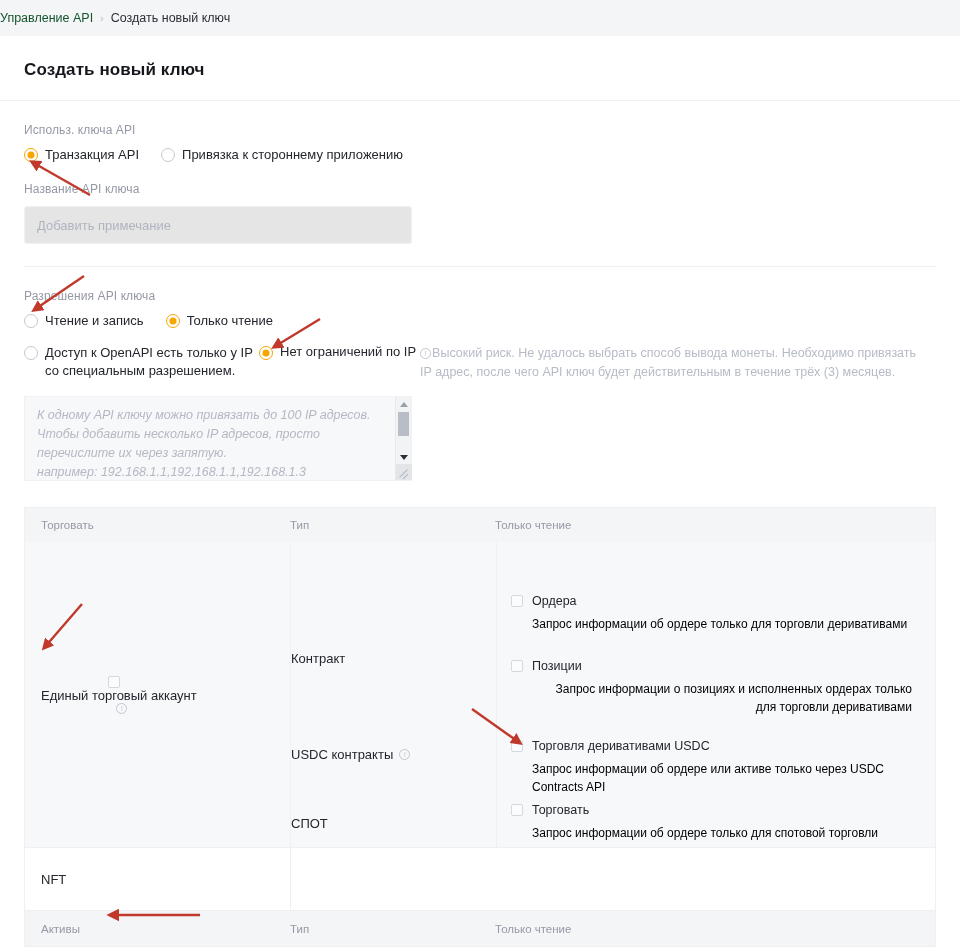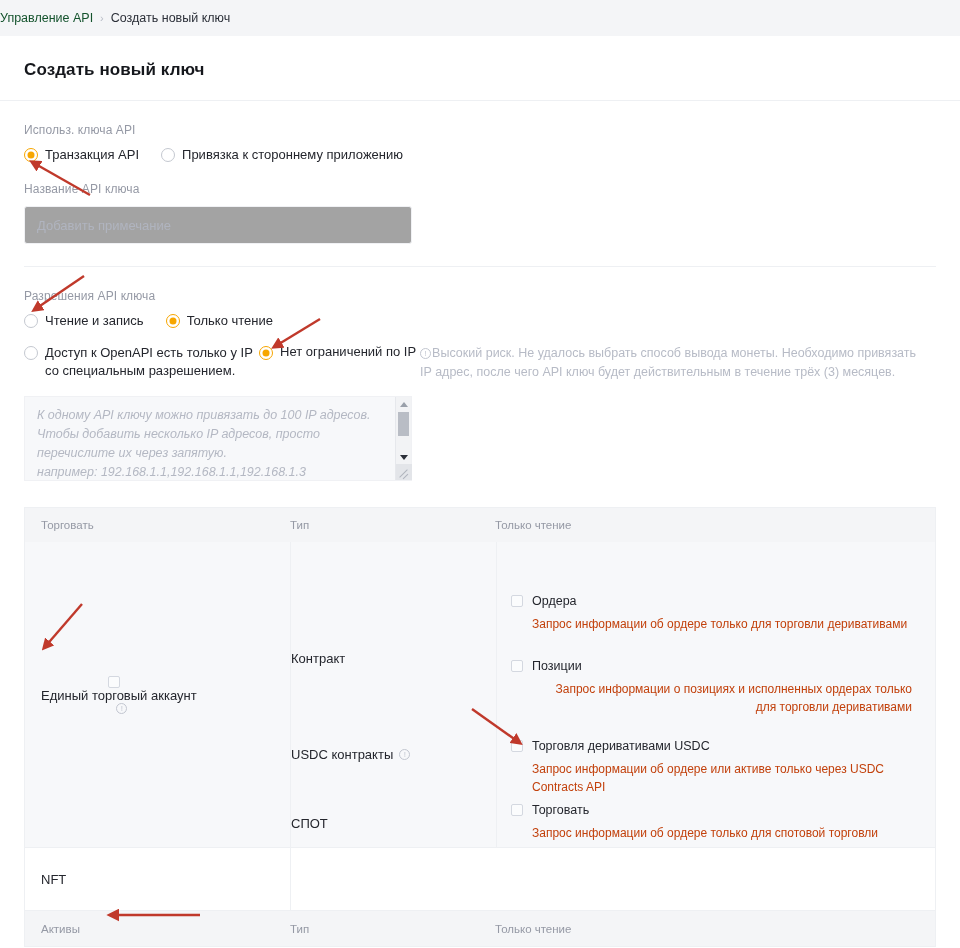--- a/index.html
+++ b/index.html
@@ -63,21 +63,21 @@
     content: ""; position: absolute;
     left: 50%; top: 50%;
     width: 7px; height: 7px; border-radius: 50%;
     background: #f7a600; transform: translate(-50%, -50%);
   }
   .radio-label { font-size: 13px; color: #24262d; }
 
   
   .text-input {
     width: 388px; height: 34px;
-    background: #a3a3a3;
+    background: #e5e5e5;
     border: 1px solid #f0f1f4;
     border-radius: 3px;
     padding: 18px 12px;
     font-size: 13px;
     color: #24262d;
     font-family: "Liberation Sans", sans-serif;
     outline: none;
   }
   .text-input::placeholder { color: #b0b4bf; }
 
@@ -152,21 +152,21 @@
     padding-left: 0px;
   }
   .type-cell .info-glyph { margin-left: 6px; }
 
   .chk {
     width: 12px; height: 12px; border: 1px solid #d4d8e0; background: #fbfcfd;
     border-radius: 2px; display: inline-block; flex: 0 0 auto; margin-right: 9px; margin-top: 1px;
   }
   .perm-item { padding: 0 16px 0 14px; }
   .perm-item-head { display: flex; align-items: flex-start; font-size: 12.5px; color: #24262d; }
-  .perm-item-desc { font-size: 12px; color: #c2410c; line-height: 18px; margin: 7px 0 0 21px; max-width: 380px; }
+  .perm-item-desc { font-size: 12px; color: #000000; line-height: 18px; margin: 7px 0 0 21px; max-width: 380px; }
 
   .utа-row { display: flex; align-items: center; font-size: 13px; color: #24262d; flex-direction: column; }
 
   .row-nft { display: flex; background: #ffffff; border-top: 1px solid #eef0f3; }
   .pt-foot {
     display: flex; background: #f4f5f7; height: 36px; align-items: center;
     font-size: 11.5px; color: #9599a5; border-top: 1px solid #eef0f3;
   }
   .pt-foot .c1 { width: 265px; padding-left: 16px; }
   .pt-foot .c2 { width: 205px; }

